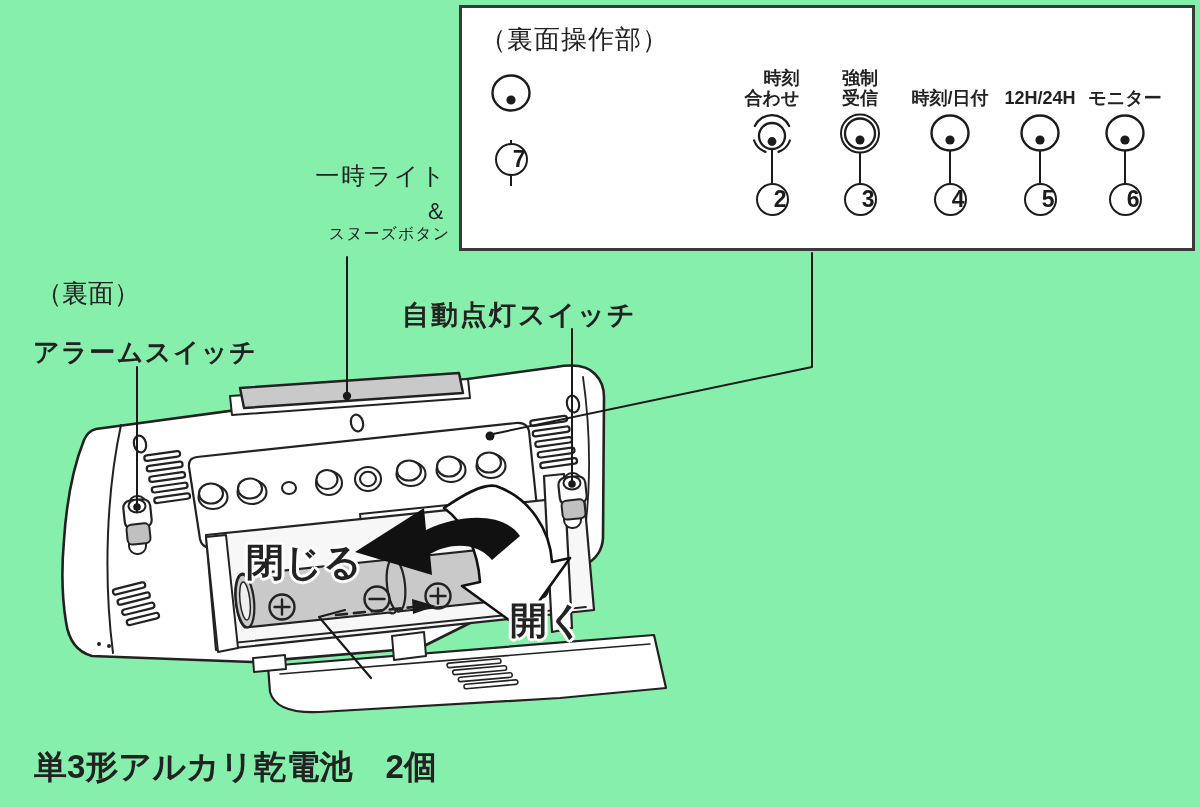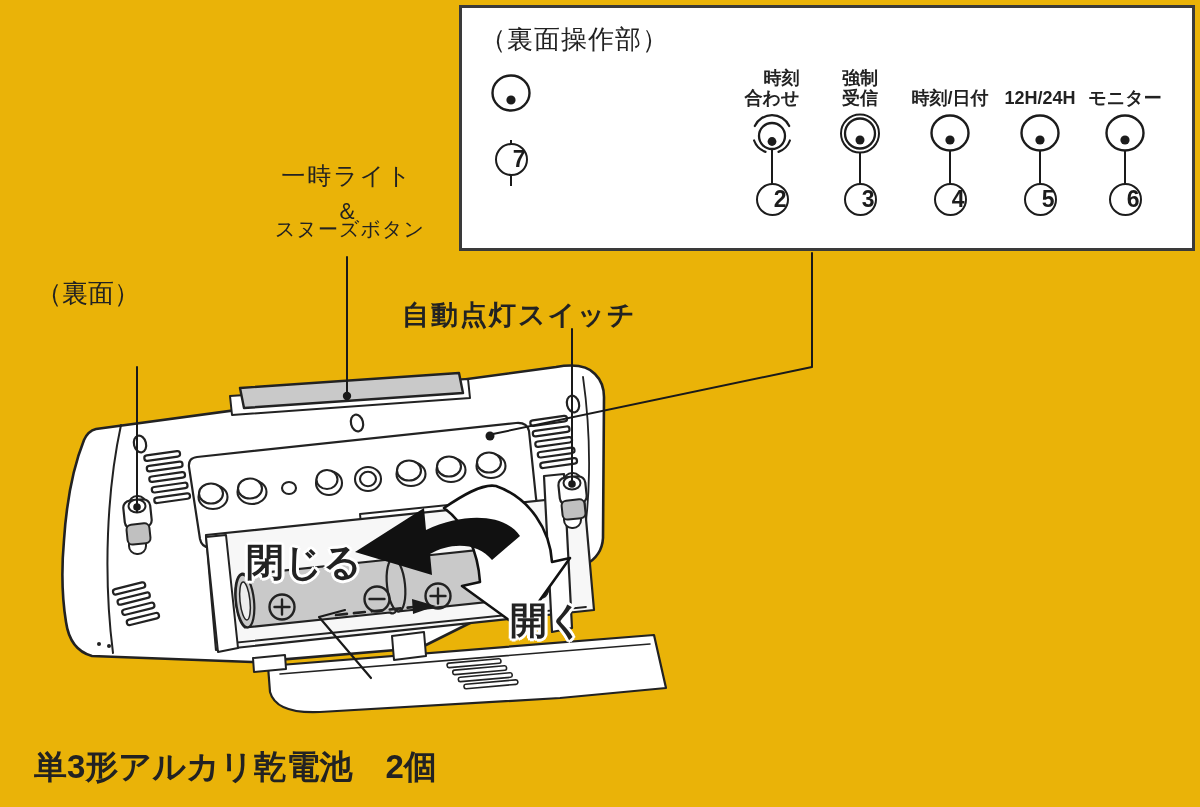--- a/index.html
+++ b/index.html
@@ -1,36 +1,36 @@
 <!DOCTYPE html>
 <html><head>
 <meta charset="utf-8">
 <style>
   html,body{margin:0;padding:0;background:#fff;}
-  .page{position:relative;width:1200px;height:807px;background:#eab308;overflow:hidden;
+  .page{position:relative;width:1200px;height:807px;background:#86efac;overflow:hidden;
         font-family:"Liberation Sans","DejaVu Sans",sans-serif;color:#1a1a1a;}
   .scene{position:absolute;left:0;top:0;}
   
   .panel-box{position:absolute;left:459px;top:5px;width:736px;height:246px;
              border:3px solid #3a3a3a;background:#fff;box-sizing:border-box;}
   .panel-title{position:absolute;left:480px;top:22px;font-size:26px;font-weight:500;
                letter-spacing:1px;color:#222;}
   .col{position:absolute;top:68px;width:120px;margin-left:-60px;text-align:right;}
   .blabel{height:40px;display:flex;align-items:flex-end;justify-content:center;
           font-size:18px;line-height:20px;font-weight:600;color:#222;
           white-space:pre-line;letter-spacing:0px;}
   .bglyph{position:relative;width:48px;height:48px;margin:2px auto 0;display:block;}
   .bline{position:absolute;left:calc(50% - 1px);top:72px;width:2px;height:46px;
          background:#1a1a1a;}
   .bnum{position:relative;width:29px;height:29px;margin:25px auto 0;border:2.5px solid #1c1c1c;
         border-radius:50%;font-size:23px;font-weight:bold;line-height:29px;color:#1c1c1c;
         background:#fff;}
   
   .lbl{position:absolute;color:#222;}
-  .c{text-align:center;}
+  .c{text-align:right;}
   .bold{font-weight:bold;text-align:right;}
   .halo{text-shadow:2px 2px 0 #fff,-2px -2px 0 #fff,2px -2px 0 #fff,-2px 2px 0 #fff,
         3px 0 0 #fff,-3px 0 0 #fff,0 3px 0 #fff,0 -3px 0 #fff;}
 </style>
 </head>
 <body>
 
 <div class="page">
 
 <svg class="scene" width="1200" height="807" viewBox="0 0 1200 807">
@@ -241,24 +241,25 @@
   <div class="blabel">モニター</div>
   <svg class="bglyph" viewBox="0 0 48 48">
     <ellipse cx="24" cy="23" rx="18.5" ry="17.5" fill="#fff" stroke="#1c1c1c" stroke-width="2.4"></ellipse>
     <circle cx="24" cy="30" r="4.6" fill="#1c1c1c"></circle>
   </svg>
   <div class="bnum">6</div>
 </div>
 
 <div class="lbl c" style="left:247px;top:160px;width:200px;font-size:24px;font-weight:500;letter-spacing:2px;">一時ライト</div>
 <div class="lbl c" style="left:247px;top:196px;width:200px;font-size:23px;font-weight:500;">＆</div>
-<div class="lbl c" style="left:250px;top:216px;width:200px;font-size:20px;font-weight:500;letter-spacing:1px;">スヌーズボタン</div>
+<div class="lbl c" style="left:250px;top:224px;width:200px;font-size:16px;font-weight:500;letter-spacing:1px;">スヌーズボタン</div>
 
 <div class="lbl" style="left:36px;top:276px;font-size:26px;font-weight:500;">（裏面）</div>
 
+<div class="lbl bold" style="left:33px;top:335px;font-size:26px;letter-spacing:1.5px;">アラームスイッチ</div>
 
 <div class="lbl bold" style="left:402px;top:297px;font-size:27px;letter-spacing:2px;">自動点灯スイッチ</div>
 
 <div class="lbl bold halo" style="left:246px;top:537px;font-size:38px;">閉じる</div>
 
 <div class="lbl bold halo" style="left:510px;top:596px;font-size:37px;">開く</div>
 
 <div class="lbl bold" style="left:34px;top:745px;font-size:33px;">単3形アルカリ乾電池　2個</div>
 
 </div>

